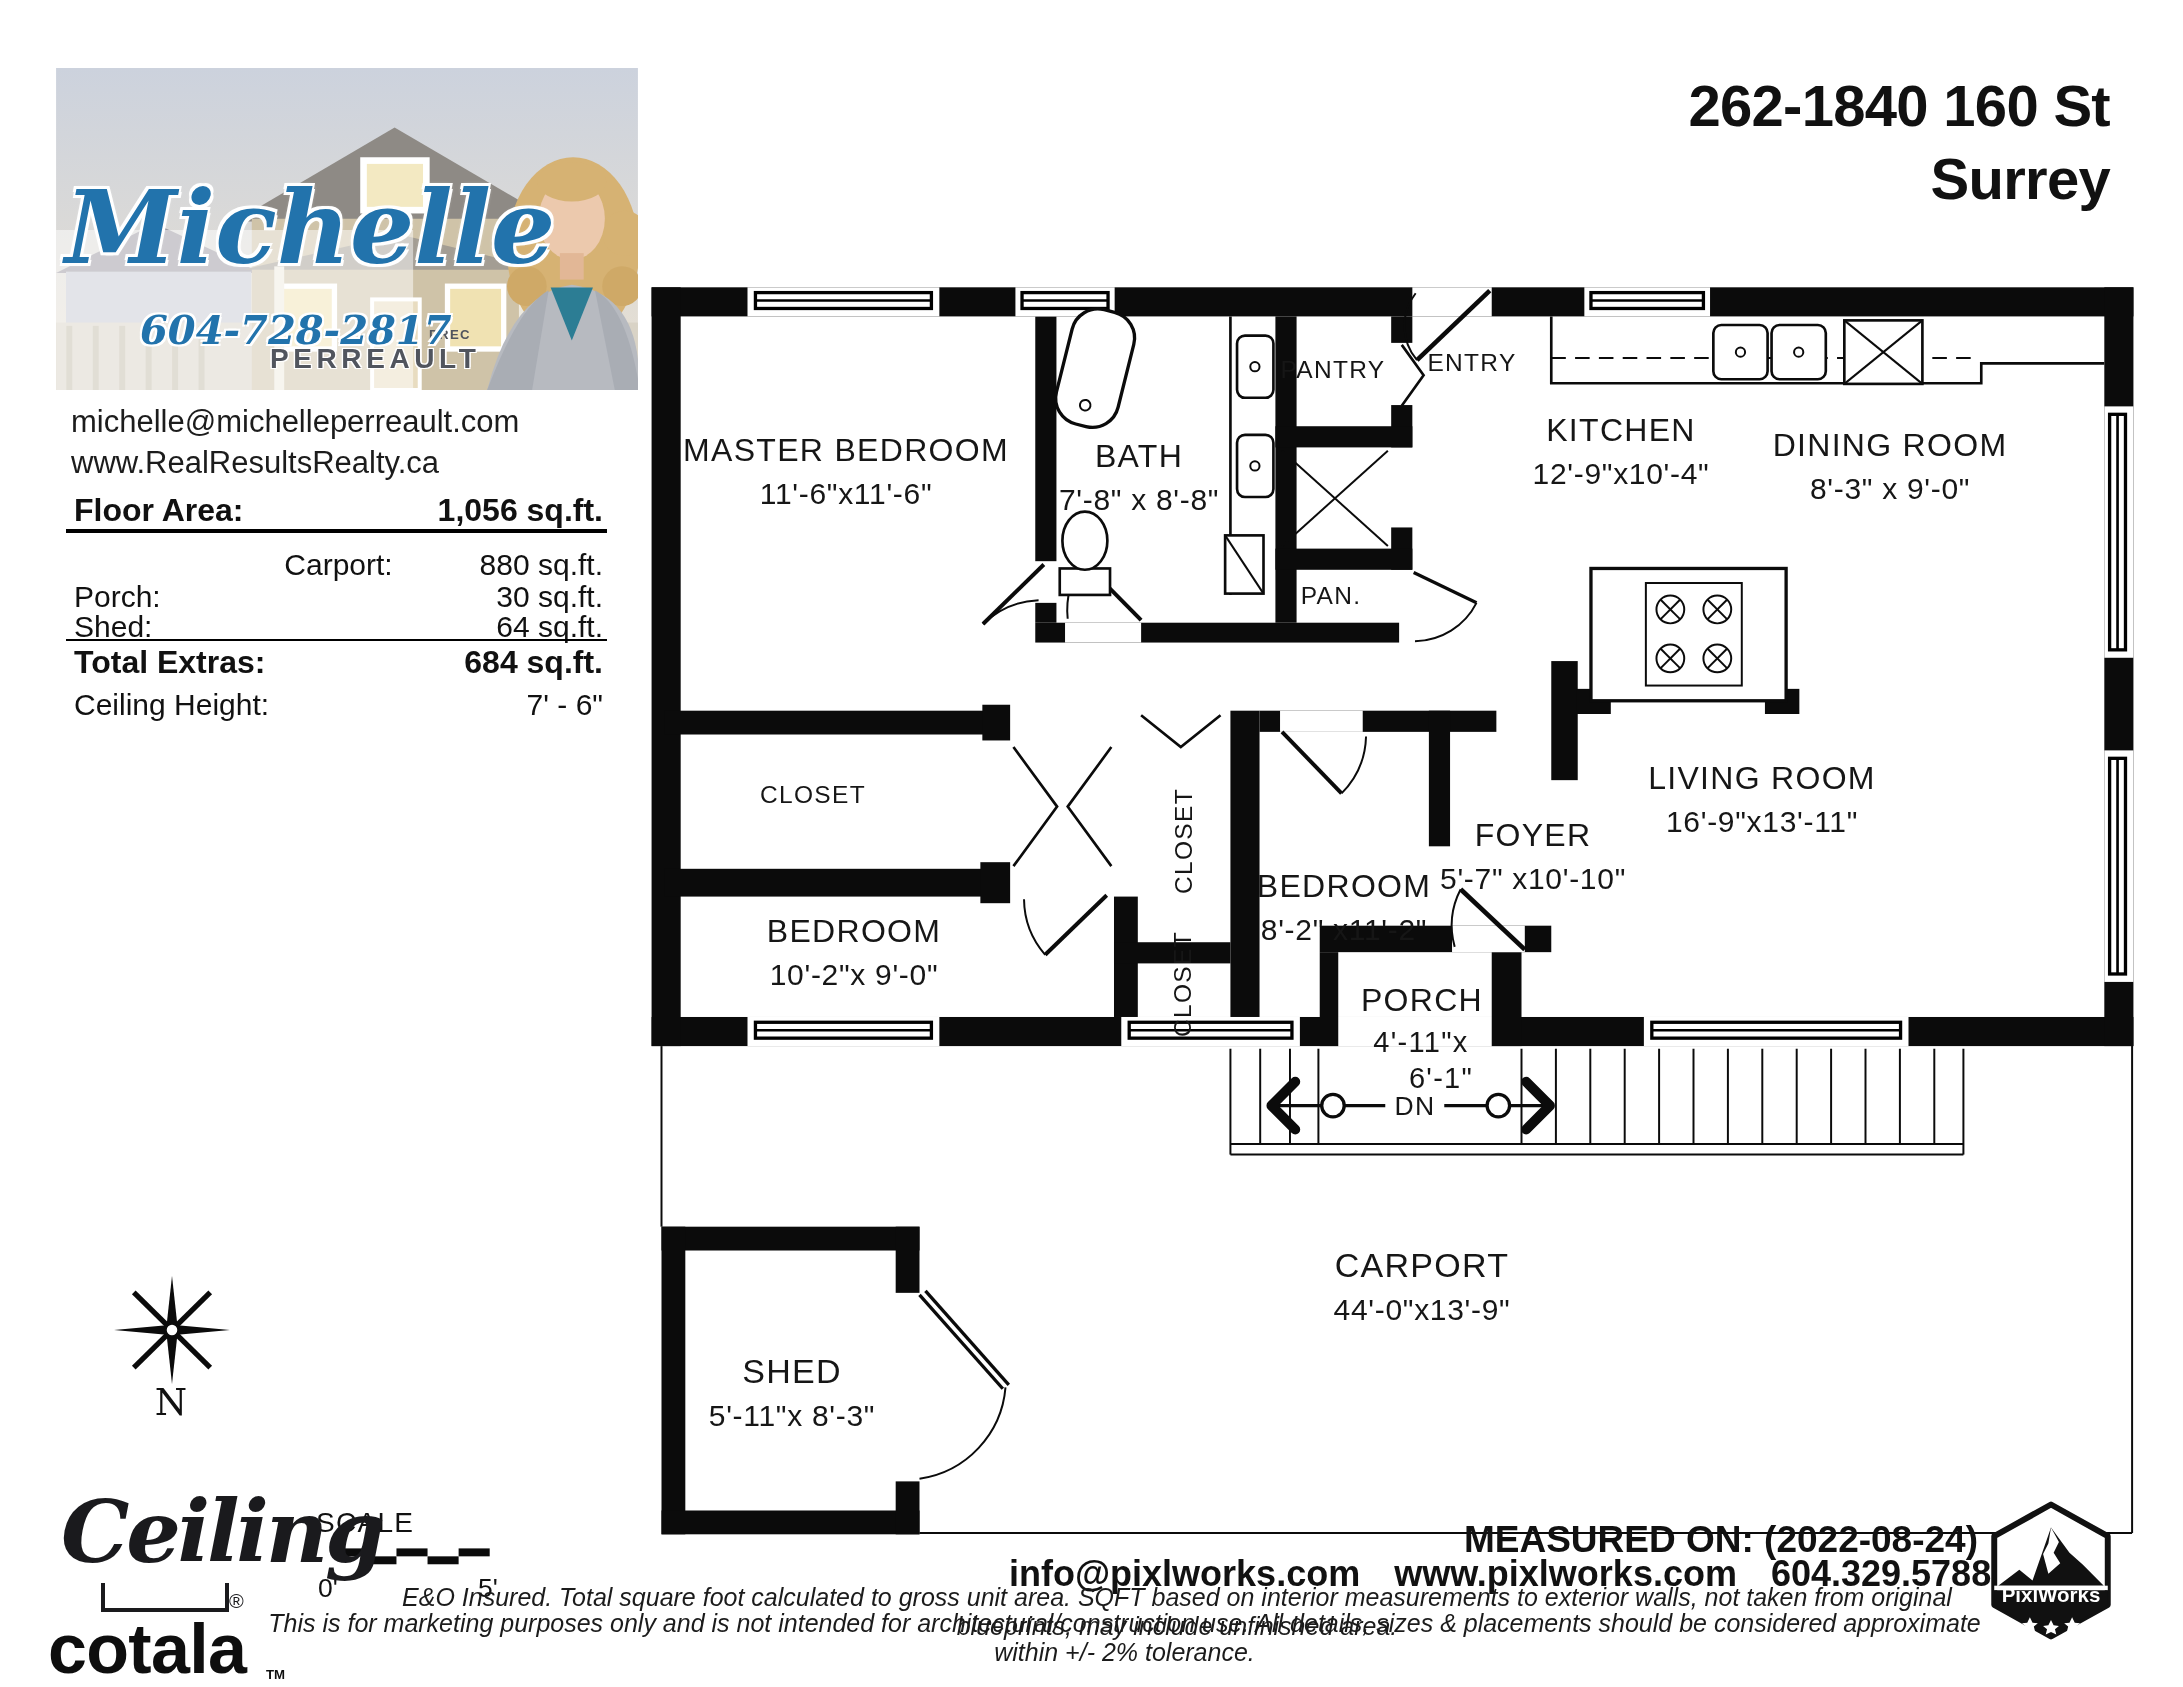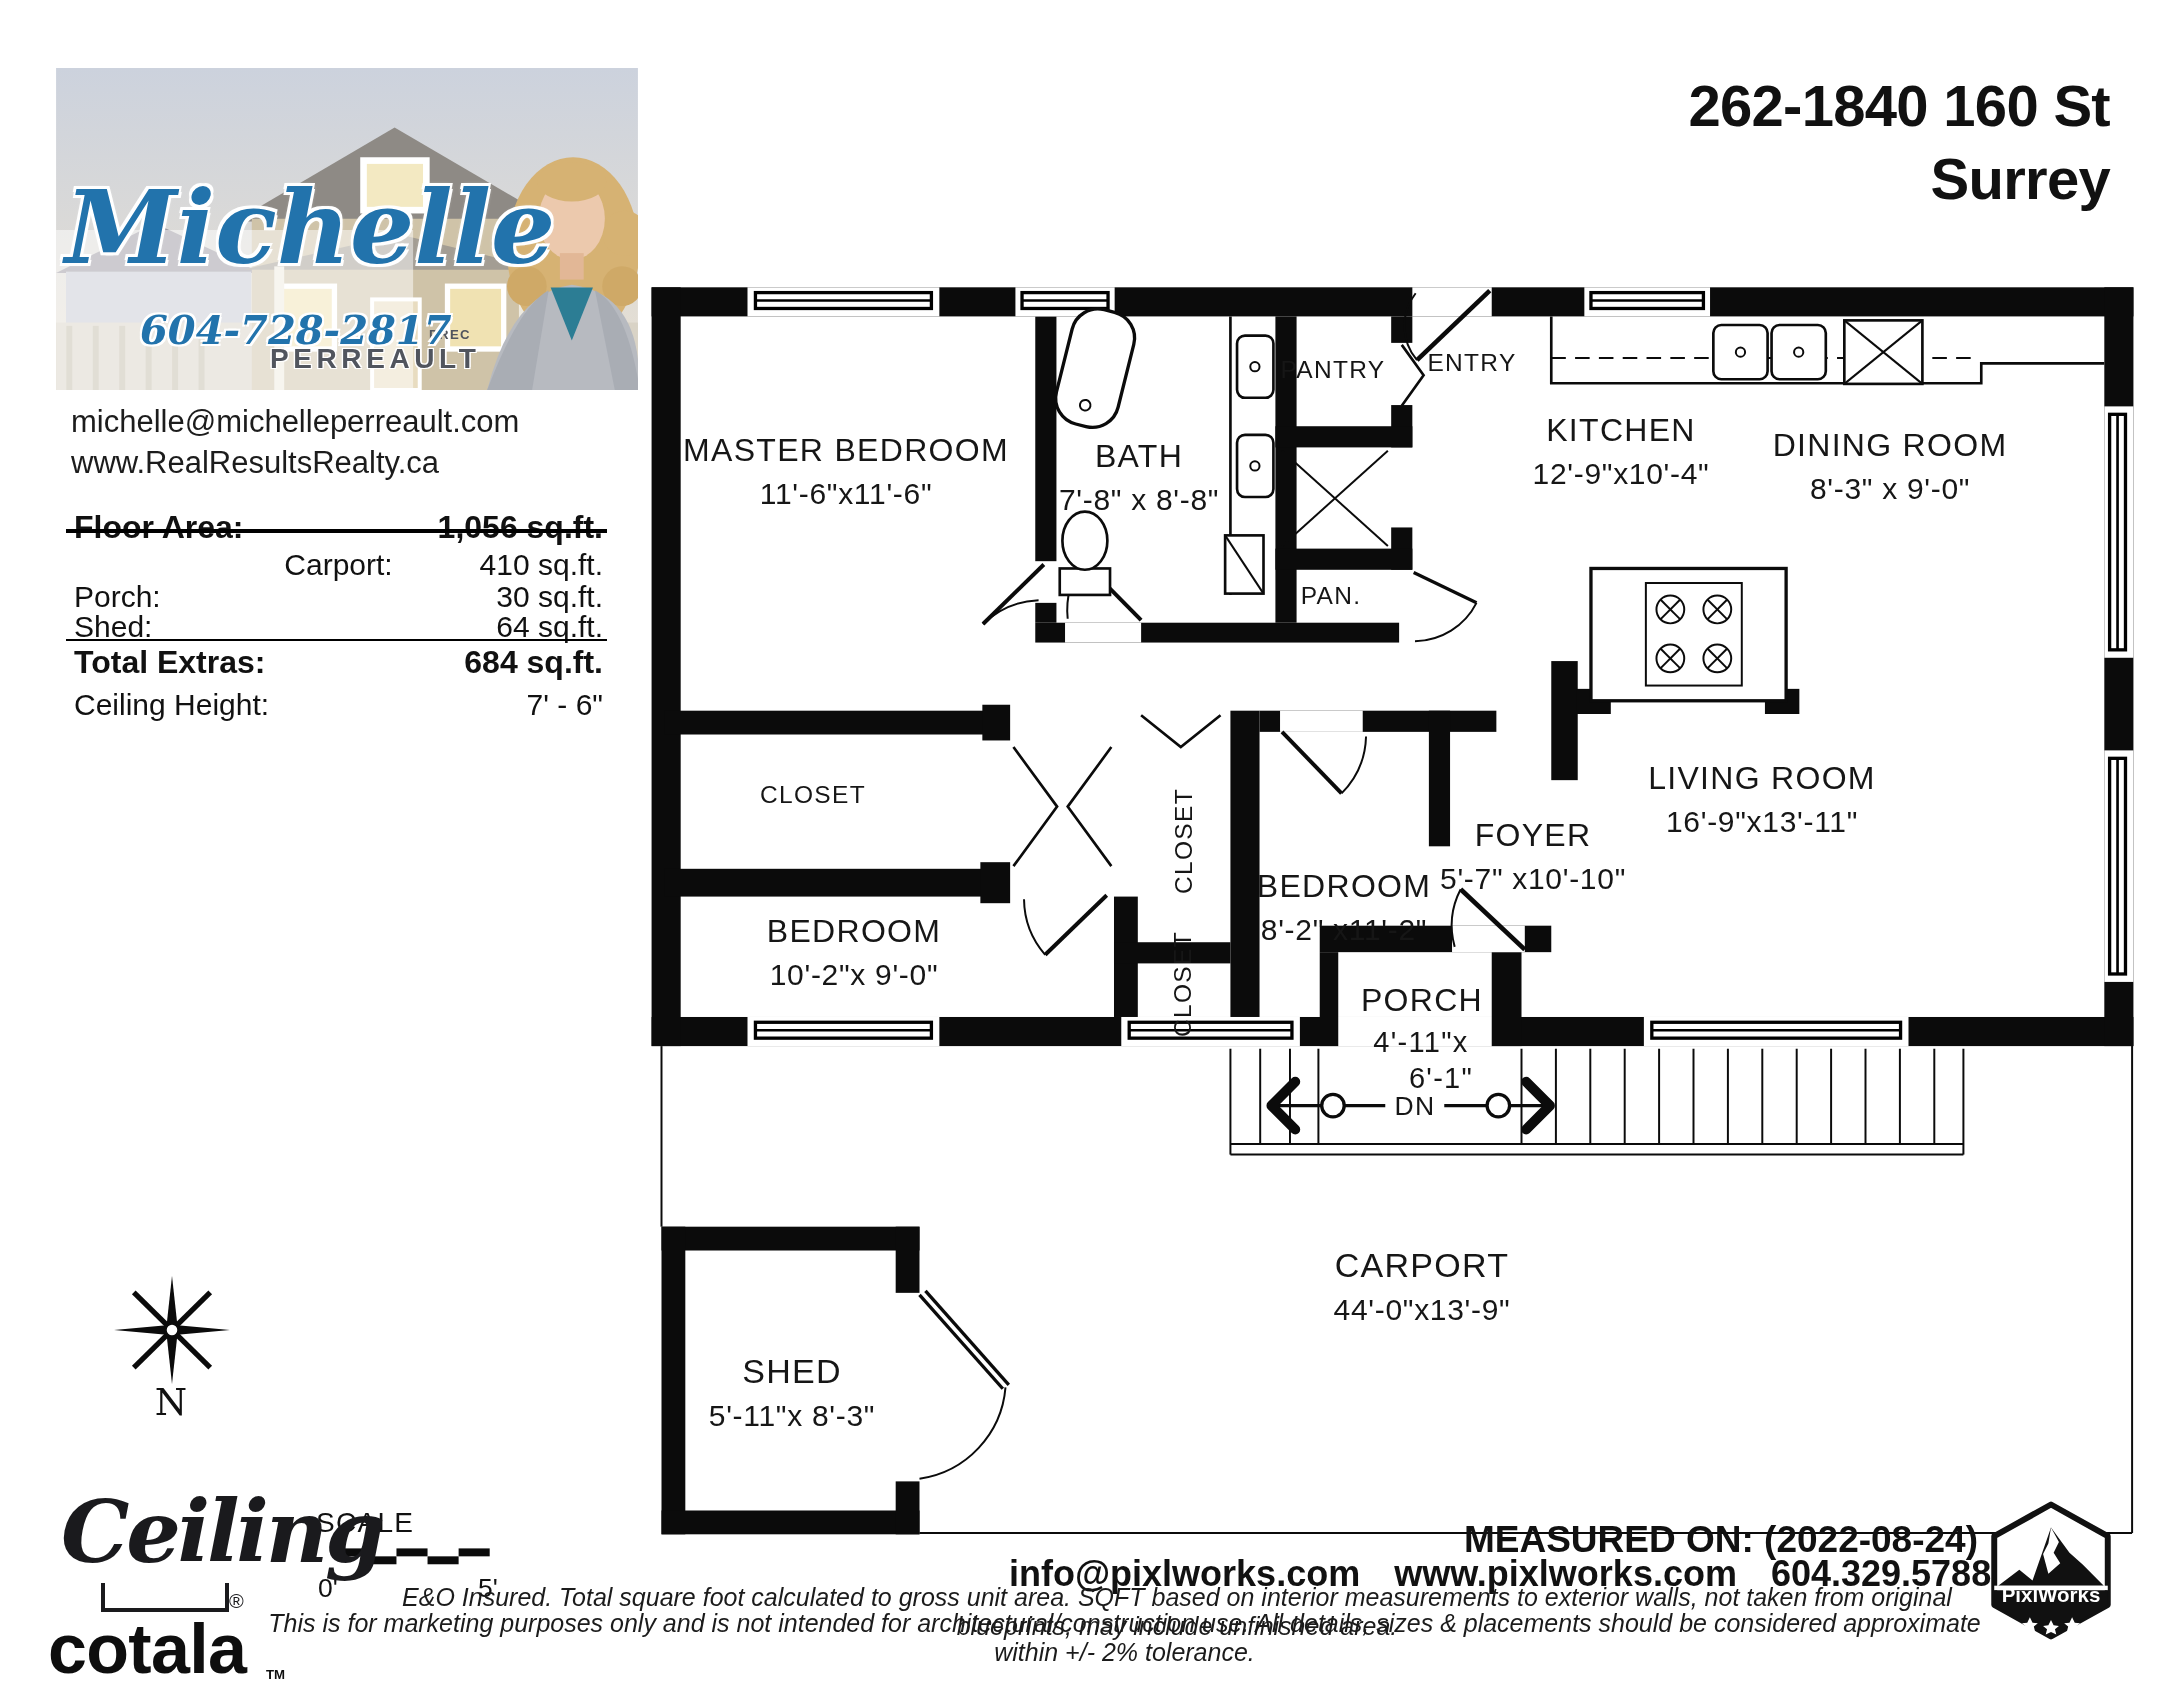--- a/index.html
+++ b/index.html
@@ -15,21 +15,21 @@
       text-shadow:-1.3px -1.3px 0 #fff,1.3px 1.3px 0 #fff,-1.3px 1.3px 0 #fff,1.3px -1.3px 0 #fff;margin-top:48px;}
   #prec{left:429px;top:327px;font-size:13.2px;font-weight:700;letter-spacing:1.3px;color:#51555e;}
   #agent-phone{left:140px;top:306px;font-family:"DejaVu Serif",serif;font-style:italic;font-weight:700;
       font-size:40px;color:#2273ac;text-shadow:-2px -2px 0 #fff,2px 2px 0 #fff,-2px 2px 0 #fff,2px -2px 0 #fff;}
   #agent-email{left:71px;top:404px;font-size:31px;color:#1c1c1c;}
   #agent-site{left:71px;top:445px;font-size:31px;color:#1c1c1c;}
   
   .trow{position:absolute;left:74px;width:529px;}
   .trow .lab{display:inline-block;}
   .trow .val{position:absolute;right:0;top:0;}
-  #fa-row{top:492px;font-size:32px;font-weight:700;margin-top:17px;}
+  #fa-row{top:492px;font-size:32px;font-weight:700;}
   #line1{left:66px;top:529px;width:541px;border-top:4px solid #000;}
   #carport-row{top:548px;font-size:30px;text-align:center;}
   #porch-row{top:580px;font-size:30px;}
   #shed-row{top:610px;font-size:30px;}
   #line2{left:66px;top:639px;width:541px;border-top:2.6px solid #000;}
   #total-row{top:644px;font-size:32px;font-weight:700;}
   #ceiling-row{top:688px;font-size:30px;}
   
   #address{left:1508px;top:74px;width:602px;text-align:right;font-weight:700;letter-spacing:-0.7px;}
   #address .l1{font-size:58px;line-height:1.1;}
@@ -120,21 +120,21 @@
 <div class="abs" id="agent-email">michelle@michelleperreault.com</div>
 <div class="abs" id="agent-site">www.RealResultsRealty.ca</div>
 
 <div class="trow" id="fa-row">
   <span class="lab">Floor Area:</span>
   <span class="val">1,056 sq.ft.</span>
 </div>
 <div class="abs" id="line1"></div>
 <div class="trow" id="carport-row">
   <span class="lab">Carport:</span>
-  <span class="val">410 sq.ft.</span>
+  <span class="val">880 sq.ft.</span>
 </div>
 <div class="trow" id="porch-row">
   <span class="lab">Porch:</span>
   <span class="val">30 sq.ft.</span>
 </div>
 <div class="trow" id="shed-row">
   <span class="lab">Shed:</span>
   <span class="val">64 sq.ft.</span>
 </div>
 <div class="abs" id="line2"></div>

